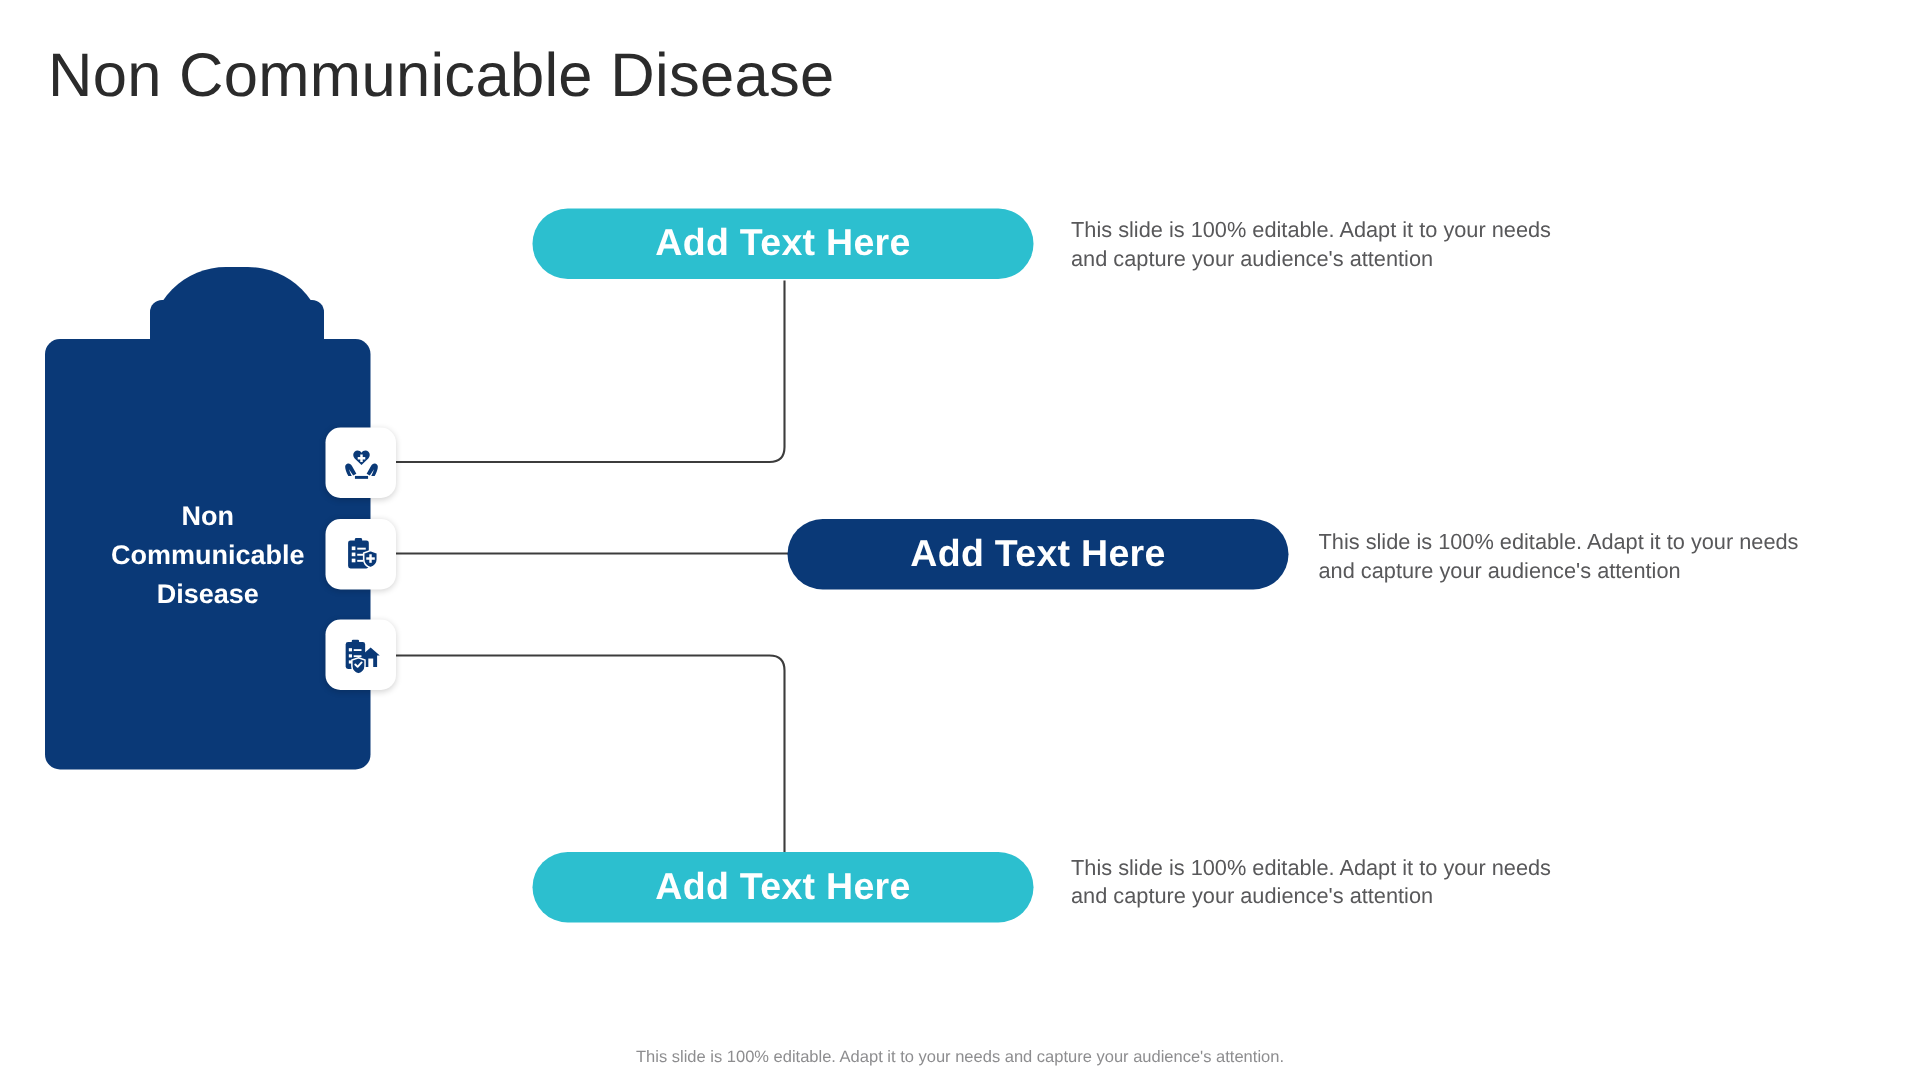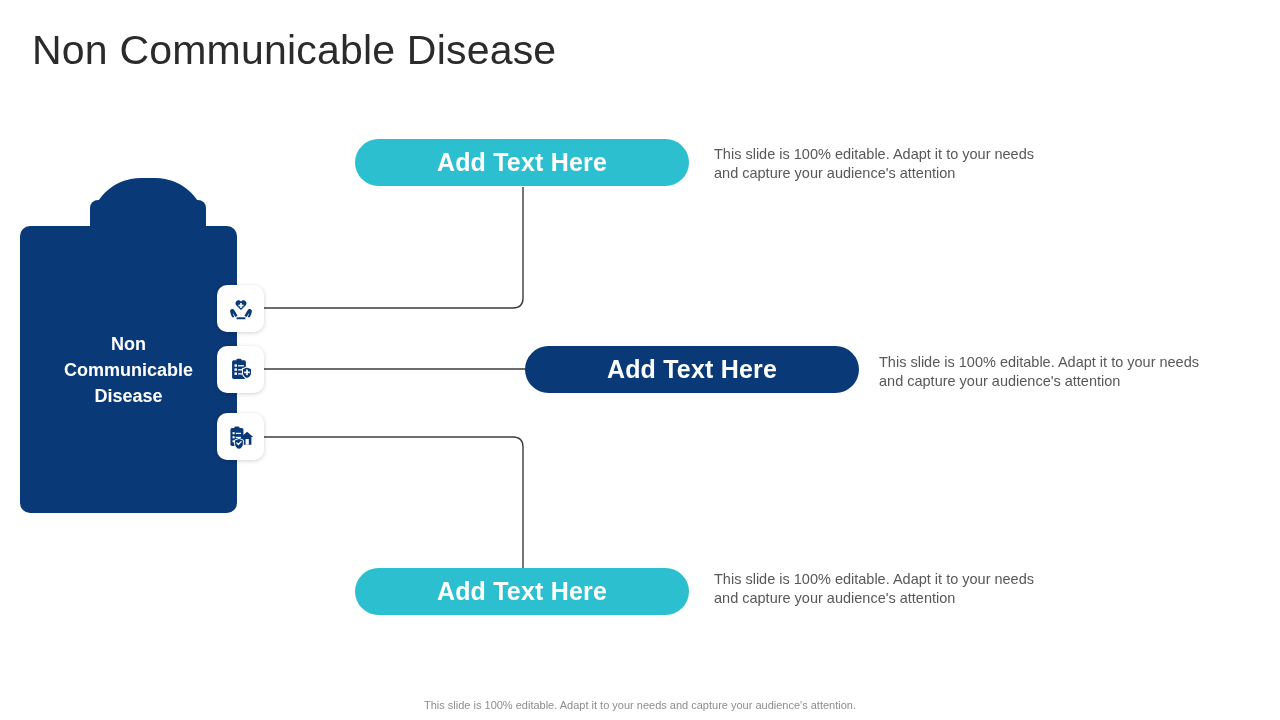--- a/index.html
+++ b/index.html
@@ -25,21 +25,21 @@
     font-size: 41px;
     font-weight: 400;
     color: #2b2b2b;
     letter-spacing: 0.2px;
     white-space: nowrap;
   }
 
   
   .clipboard {
     position: absolute;
-    left: 20px;
+    left: 30px;
     top: 178px;
     width: 217px;
     height: 335px;
     padding-left: 17px;
   }
   .clip-arch {
     position: absolute;
     left: 70px;
     top: 0px;
     width: 116px;

